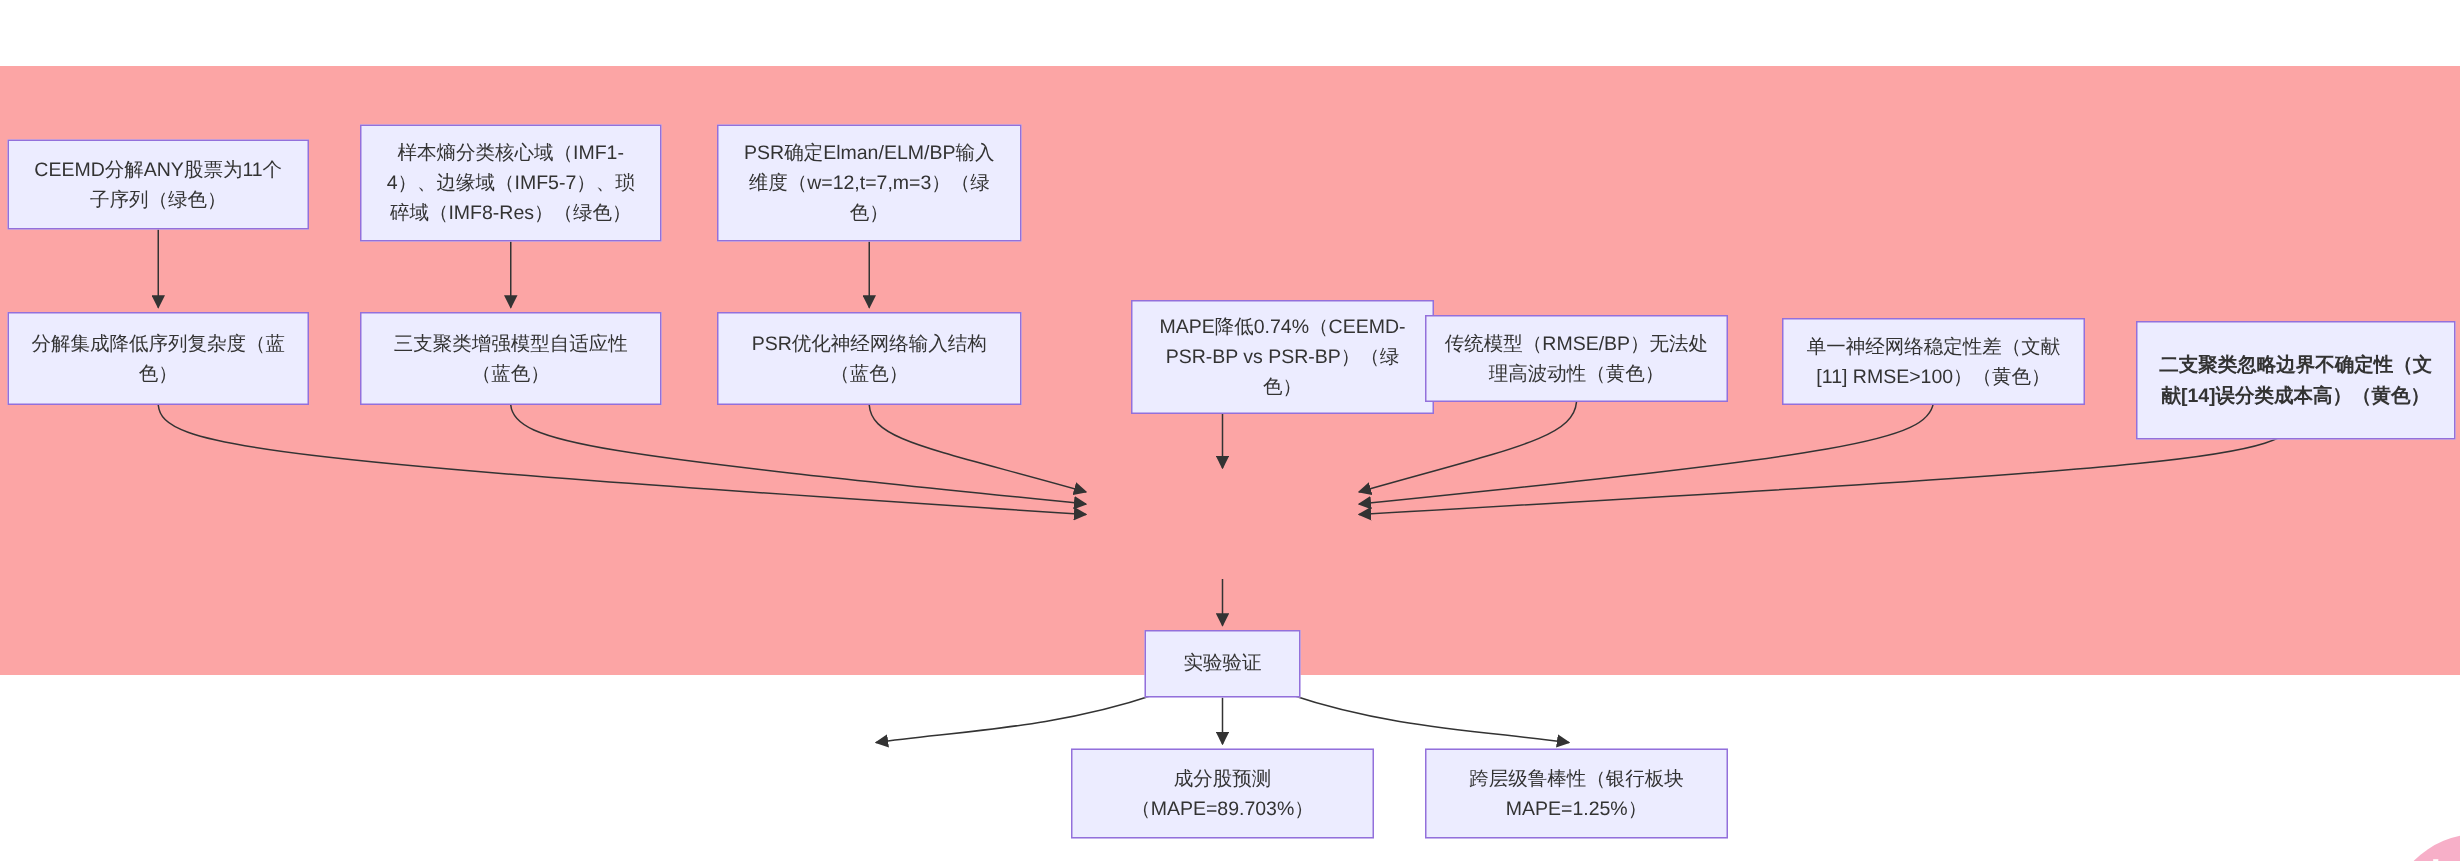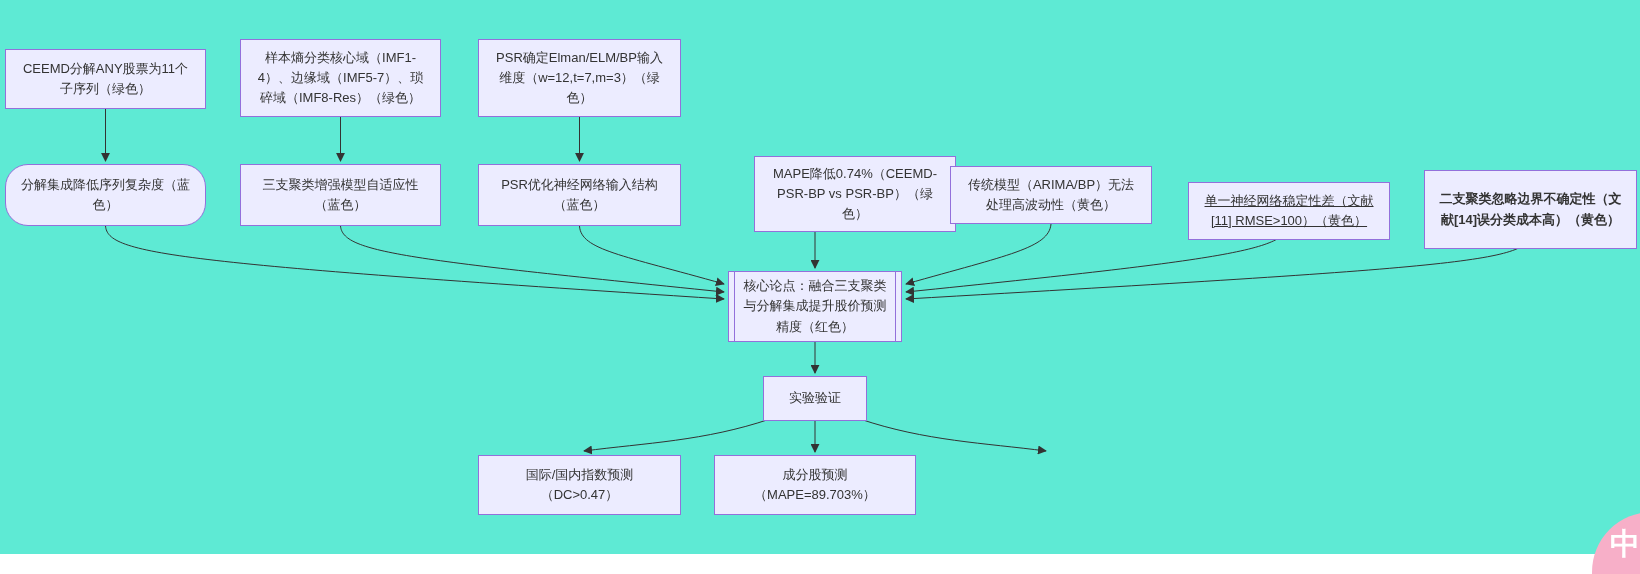--- a/index.html
+++ b/index.html
@@ -7,22 +7,23 @@
     padding: 0;
     width: 1640px;
     height: 574px;
     overflow: hidden;
     background: #ffffff;
     font-family: "Liberation Sans", "DejaVu Sans", sans-serif;
   }
   #canvas {
     position: relative;
     width: 1640px;
-    height: 554px;
-    background: #5eead4;
+    height: 406px;
+    background: #fca5a5;
+    margin-top: 44px;
   }
   #edges {
     position: absolute;
     left: 0; top: 0;
     width: 1640px;
     height: 574px;
     pointer-events: none;
   }
   .node {
     position: absolute;
@@ -37,26 +38,26 @@
     align-items: center;
     justify-content: center;
     padding: 4px 12px;
   }
   .node .label { display: block; }
   
   .n-b1  { left: 5px;    top: 49px;  width: 201px; height: 60px; }
   .n-b2  { left: 240px;  top: 39px;  width: 201px; height: 78px; }
   .n-b3  { left: 478px;  top: 39px;  width: 203px; height: 78px; }
   
-  .n-b4  { left: 5px;    top: 164px; width: 201px; height: 62px; border-radius: 23px; }
+  .n-b4  { left: 5px;    top: 164px; width: 201px; height: 62px; }
   .n-b5  { left: 240px;  top: 164px; width: 201px; height: 62px; text-align: center; }
   .n-b6  { left: 478px;  top: 164px; width: 203px; height: 62px; }
   .n-b7  { left: 754px;  top: 156px; width: 202px; height: 76px; }
   .n-b8  { left: 950px;  top: 166px; width: 202px; height: 58px; }
-  .n-b9  { left: 1188px; top: 182px; width: 202px; height: 58px; text-decoration: underline; }
+  .n-b9  { left: 1188px; top: 168px; width: 202px; height: 58px; }
   .n-b10 { left: 1424px; top: 170px; width: 213px; height: 79px; font-weight: bold; }
   
   .n-core { left: 728px; top: 271px; width: 174px; height: 71px; padding: 4px 14px; }
   .n-core .side-sep {
     position: absolute;
     top: 0; bottom: 0;
     width: 0;
     border-left: 1px solid #9370DB;
   }
   .n-core .side-sep.left  { left: 5px; }
@@ -132,43 +133,38 @@
   <div class="node n-b5">
       <span class="label">三支聚类增强模型自适应性（蓝色）</span>
     </div>
   <div class="node n-b6">
       <span class="label">PSR优化神经网络输入结构（蓝色）</span>
     </div>
   <div class="node n-b7">
       <span class="label">MAPE降低0.74%（CEEMD-PSR-BP vs PSR-BP）（绿色）</span>
     </div>
   <div class="node n-b8">
-      <span class="label">传统模型（ARIMA/BP）无法处理高波动性（黄色）</span>
+      <span class="label">传统模型（RMSE/BP）无法处理高波动性（黄色）</span>
     </div>
   <div class="node n-b9">
       <span class="label">单一神经网络稳定性差（文献[11] RMSE&gt;100）（黄色）</span>
     </div>
   <div class="node n-b10">
       <span class="label">二支聚类忽略边界不确定性（文献[14]误分类成本高）（黄色）</span>
     </div>
 
-  <div class="node n-core">
-    <span class="side-sep left"></span>
-    <span class="side-sep right"></span>
-    <span class="label">核心论点：融合三支聚类与分解集成提升股价预测精度（红色）</span>
-  </div>
 
   <div class="node n-exp">
       <span class="label">实验验证</span>
     </div>
 
-  <div class="node n-r1">
-      <span class="label">国际/国内指数预测（DC&gt;0.47）</span>
-    </div>
   <div class="node n-r2">
       <span class="label">成分股预测（MAPE=89.703%）</span>
+    </div>
+  <div class="node n-r3">
+      <span class="label">跨层级鲁棒性（银行板块MAPE=1.25%）</span>
     </div>
 
   <div class="watermark">
     <span class="wm-text">中A</span>
   </div>
 
 </div>
 
 </body></html>

